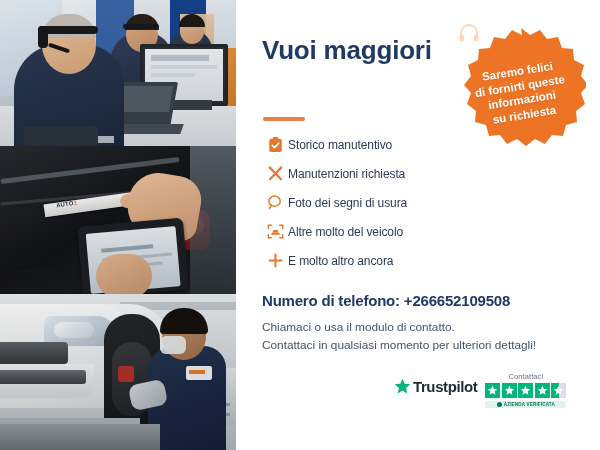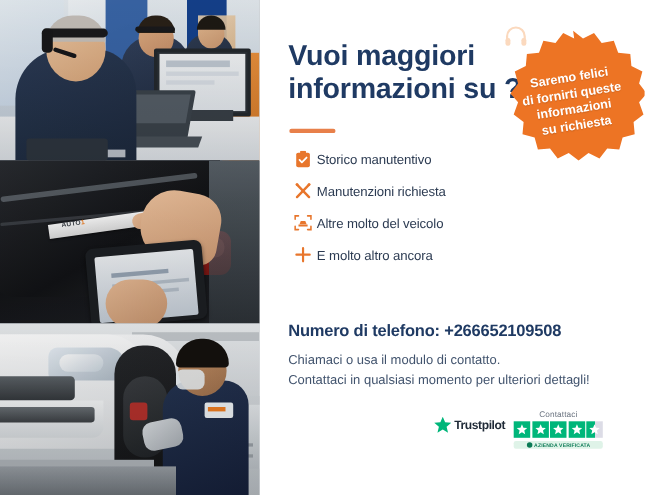--- a/index.html
+++ b/index.html
@@ -172,21 +172,21 @@
 
   
   .phone{position:absolute;left:26px;top:292px;width:300px;
      font-size:15px;font-weight:bold;color:#1f3a63;letter-spacing:-.2px;}
   .sub{position:absolute;left:26px;top:318px;width:300px;
      font-size:11.8px;line-height:1.55;color:#41536d;}
 
   
   .tp{position:absolute;left:158px;top:372px;width:195px;display:flex;align-items:flex-start;}
   .tp-logo{display:flex;align-items:center;margin-top:6px;}
-  .tp-logo-t{font-size:11px;font-weight:bold;color:#1f2a37;letter-spacing:-.4px;margin-left:2px;}
+  .tp-logo-t{font-size:15px;font-weight:bold;color:#1f2a37;letter-spacing:-.4px;margin-left:2px;}
   .tp-right{margin-left:8px;}
   .tp-cap{font-size:7.5px;color:#6b7480;text-align:center;letter-spacing:.1px;margin-bottom:2px;}
   .tp-stars{display:flex;gap:1.5px;}
   .tp-star{width:15px;height:15px;background:#00b67a;display:flex;align-items:center;justify-content:center;}
   .tp-star.half{background:linear-gradient(90deg,#00b67a 55%,#dcdce6 55%);}
   .tp-ver{margin-top:3px;background:#dff3e8;border-radius:2px;padding:1px 3px;
      display:flex;align-items:center;justify-content:center;gap:2px;}
   .tp-ver-t{font-size:4.6px;color:#0b7a55;font-weight:bold;letter-spacing:.15px;}
   .tp-ver-d{width:5px;height:5px;border-radius:50%;background:#0b7a55;flex:0 0 5px;}
 </style>
@@ -291,21 +291,20 @@
       <div class="c3-lift2"></div>
       <div class="c3-lift"></div>
       <div class="photo-shade"></div>
     </div>
   </div>
 
   <div class="panel">
 
     <div class="headline">
       <div>Vuoi maggiori</div>
-      <div>informazioni su ?</div>
     </div>
     <div class="rule"></div>
 
     <div class="badge">
       <svg width="130" height="130" viewBox="0 0 130 130">
         <path fill="#ED7424" d="M65 6 l9 7 10-5 7 9 11-2 4 11 11 1 1 11 10 5-3 11 7 9-7 8 4 11-9 7 1 11-11 3-3 11-11-1-7 9-10-5-9 7-9-7-10 5-7-9-11 1-3-11-11-3 1-11-9-7 4-11-7-8 7-9-3-11 10-5 1-11 11-1 4-11 11 2 7-9 10 5z"></path>
       </svg>
       <svg class="badge-ic" viewBox="0 0 24 24" fill="none" stroke="#FBD9BE" stroke-width="2" stroke-linecap="round">
         <path d="M4 13v-2a8 8 0 0 1 16 0v2"></path>
         <rect x="2.5" y="12.5" width="4.5" height="7" rx="2" fill="#FBD9BE" stroke="none"></rect>
@@ -337,20 +336,29 @@
           <svg width="17" height="17" viewBox="0 0 18 18" stroke="#E8762C" stroke-width="2.3" stroke-linecap="round" fill="none">
             <path d="M3.2 3 L14.8 15"></path>
             <path d="M14.8 3 L3.2 15"></path>
             <circle cx="3.2" cy="3" r="1.4" fill="#E8762C" stroke="none"></circle>
             <circle cx="14.8" cy="3" r="1.4" fill="#E8762C" stroke="none"></circle>
           </svg>
         </span>
         <span class="feat-lb">Manutenzioni richiesta</span>
       </div>
 
+      <div class="feat">
+        <span class="feat-ic">
+          <svg width="17" height="17" viewBox="0 0 18 18" stroke="#E8762C" stroke-width="1.6" fill="none" stroke-linecap="round">
+            <ellipse cx="8" cy="7.6" rx="6" ry="5.4"></ellipse>
+            <path d="M4.4 11.8 L2.6 15.4"></path>
+          </svg>
+        </span>
+        <span class="feat-lb">Foto dei segni di usura</span>
+      </div>
 
       <div class="feat">
         <span class="feat-ic">
           <svg width="17" height="17" viewBox="0 0 18 18" stroke="#E8762C" stroke-width="1.5" fill="none" stroke-linecap="round">
             <path d="M1.4 5.6V2.4h3.2"></path>
               <path d="M13.4 2.4h3.2v3.2"></path>
             <path d="M16.6 12.4v3.2h-3.2"></path>
               <path d="M4.6 15.6H1.4v-3.2"></path>
             <path d="M4.6 10.6h8.8v1.9H4.6z" fill="#E8762C" stroke="none"></path>
             <path d="M5.6 10.4 6.8 7.4h4.4l1.2 3" fill="#E8762C" stroke="none"></path>

